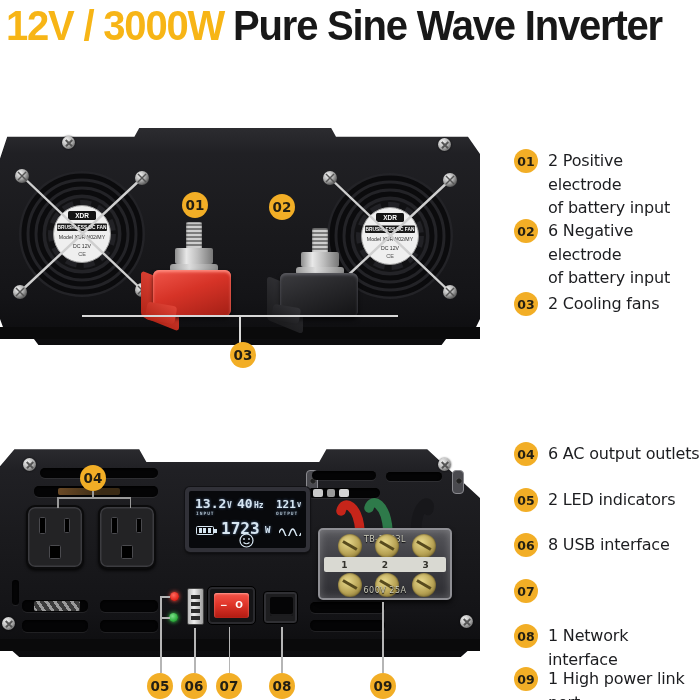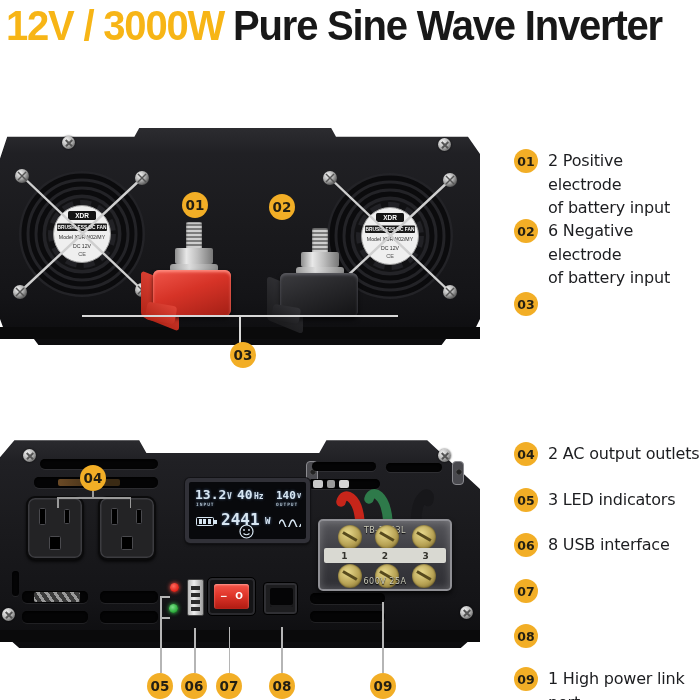--- a/index.html
+++ b/index.html
@@ -42,21 +42,21 @@
   .product { position:absolute; left:0; width:480px; z-index:1; }
   .body {
     position:absolute; inset:0;
     background:linear-gradient(180deg,#2c2c30 0%,#202024 12%,#1a1a1d 45%,#141417 78%,#0c0c0e 100%);
   }
   .p-top { top:128px; height:217px; }
   .p-top .body {
     clip-path:polygon(0 14%,1.5% 4%,28% 4%,29% 0,69% 0,70% 4%,97.5% 4%,100% 12%,
                       100% 88%,98% 97%,93% 97%,92% 100%,8% 100%,7% 97%,1.5% 97%,0 88%);
   }
-  .p-bottom { top:436px; height:212px; }
+  .p-bottom { top:445px; height:212px; }
   .p-bottom .body {
     clip-path:polygon(0 10%,3% 2%,29% 2%,30.5% 8%,66.5% 8%,68% 2%,89% 2%,100% 25%,
                       100% 92%,96% 100%,4% 100%,0 92%);
   }
   .base-strip { position:absolute; left:0; right:0; bottom:6px; height:12px;
                 background:#0a0a0b; z-index:4; }
 
   
   .fan { position:absolute; z-index:8; }
 
@@ -305,30 +305,30 @@
       <span class="pin pinR"></span>
       <span class="pin pinG"></span>
     </div>
 
     <div class="lcd">
       <div class="lcd-screen">
         <span class="lv" style="left:6px; top:5px; font-size:13px;">13.2</span>
         <span class="lv" style="left:38px; top:10px; font-size:8px;">V</span>
         <span class="lv" style="left:48px; top:5px; font-size:13px;">40</span>
         <span class="lv" style="left:65px; top:10px; font-size:8px;">Hz</span>
-        <span class="lv" style="left:87px; top:7px; font-size:11px;">140</span>
+        <span class="lv" style="left:87px; top:7px; font-size:11px;">121</span>
         <span class="lv" style="left:108px; top:10px; font-size:7px;">V</span>
         <span class="lbl-tiny" style="left:7px; top:20px;">INPUT</span>
         <span class="lbl-tiny" style="left:87px; top:20px;">OUTPUT</span>
         <span class="batt">
             <i style="left:1.5px;"></i>
             <i style="left:6px;"></i>
             <i style="left:10.5px;"></i>
           </span>
-        <span class="lv" style="left:32px; top:28px; font-size:16px;">2441</span>
+        <span class="lv" style="left:32px; top:28px; font-size:16px;">1723</span>
         <span class="lv" style="left:76px; top:34px; font-size:9px;">W</span>
         <svg class="lv" style="left:90px; top:34px;" width="22" height="11" viewBox="0 0 22 11">
           <path d="M0,8 Q2.7,0 5.5,8 T11,8 T16.5,8 T22,8" fill="none" stroke="#d7e6f2" stroke-width="1.4"></path>
         </svg>
         <svg class="lv" style="left:50px; top:42px;" width="15" height="15" viewBox="0 0 15 15">
           <circle cx="7.5" cy="7.5" r="6.5" fill="none" stroke="#d7e6f2" stroke-width="1.2"></circle>
           <circle cx="5" cy="6" r="0.9" fill="#d7e6f2"></circle>
             <circle cx="10" cy="6" r="0.9" fill="#d7e6f2"></circle>
           <path d="M4.5,9.5 Q7.5,12 10.5,9.5" fill="none" stroke="#d7e6f2" stroke-width="1.1"></path>
         </svg>
@@ -412,37 +412,39 @@
     <span class="legend-label">2 Positive electrode
 of battery input</span>
   </div>
   <div class="legend-item" style="top:219px;">
     <span class="legend-num">02</span>
     <span class="legend-label">6 Negative electrode
 of battery input</span>
   </div>
   <div class="legend-item" style="top:292px;">
     <span class="legend-num">03</span>
+    <span class="legend-label">2 Cooling fans</span>
   </div>
   <div class="legend-item" style="top:442px;">
     <span class="legend-num">04</span>
-    <span class="legend-label">2 AC output outlets</span>
+    <span class="legend-label">6 AC output outlets</span>
   </div>
   <div class="legend-item" style="top:488px;">
     <span class="legend-num">05</span>
-    <span class="legend-label">3 LED indicators</span>
+    <span class="legend-label">2 LED indicators</span>
   </div>
   <div class="legend-item" style="top:533px;">
     <span class="legend-num">06</span>
     <span class="legend-label">8 USB interface</span>
   </div>
   <div class="legend-item" style="top:579px;">
     <span class="legend-num">07</span>
   </div>
   <div class="legend-item" style="top:624px;">
     <span class="legend-num">08</span>
+    <span class="legend-label">1 Network interface</span>
   </div>
   <div class="legend-item" style="top:667px;">
     <span class="legend-num">09</span>
     <span class="legend-label">1 High power link port</span>
   </div>
 
 </div>
 
 </body></html>

